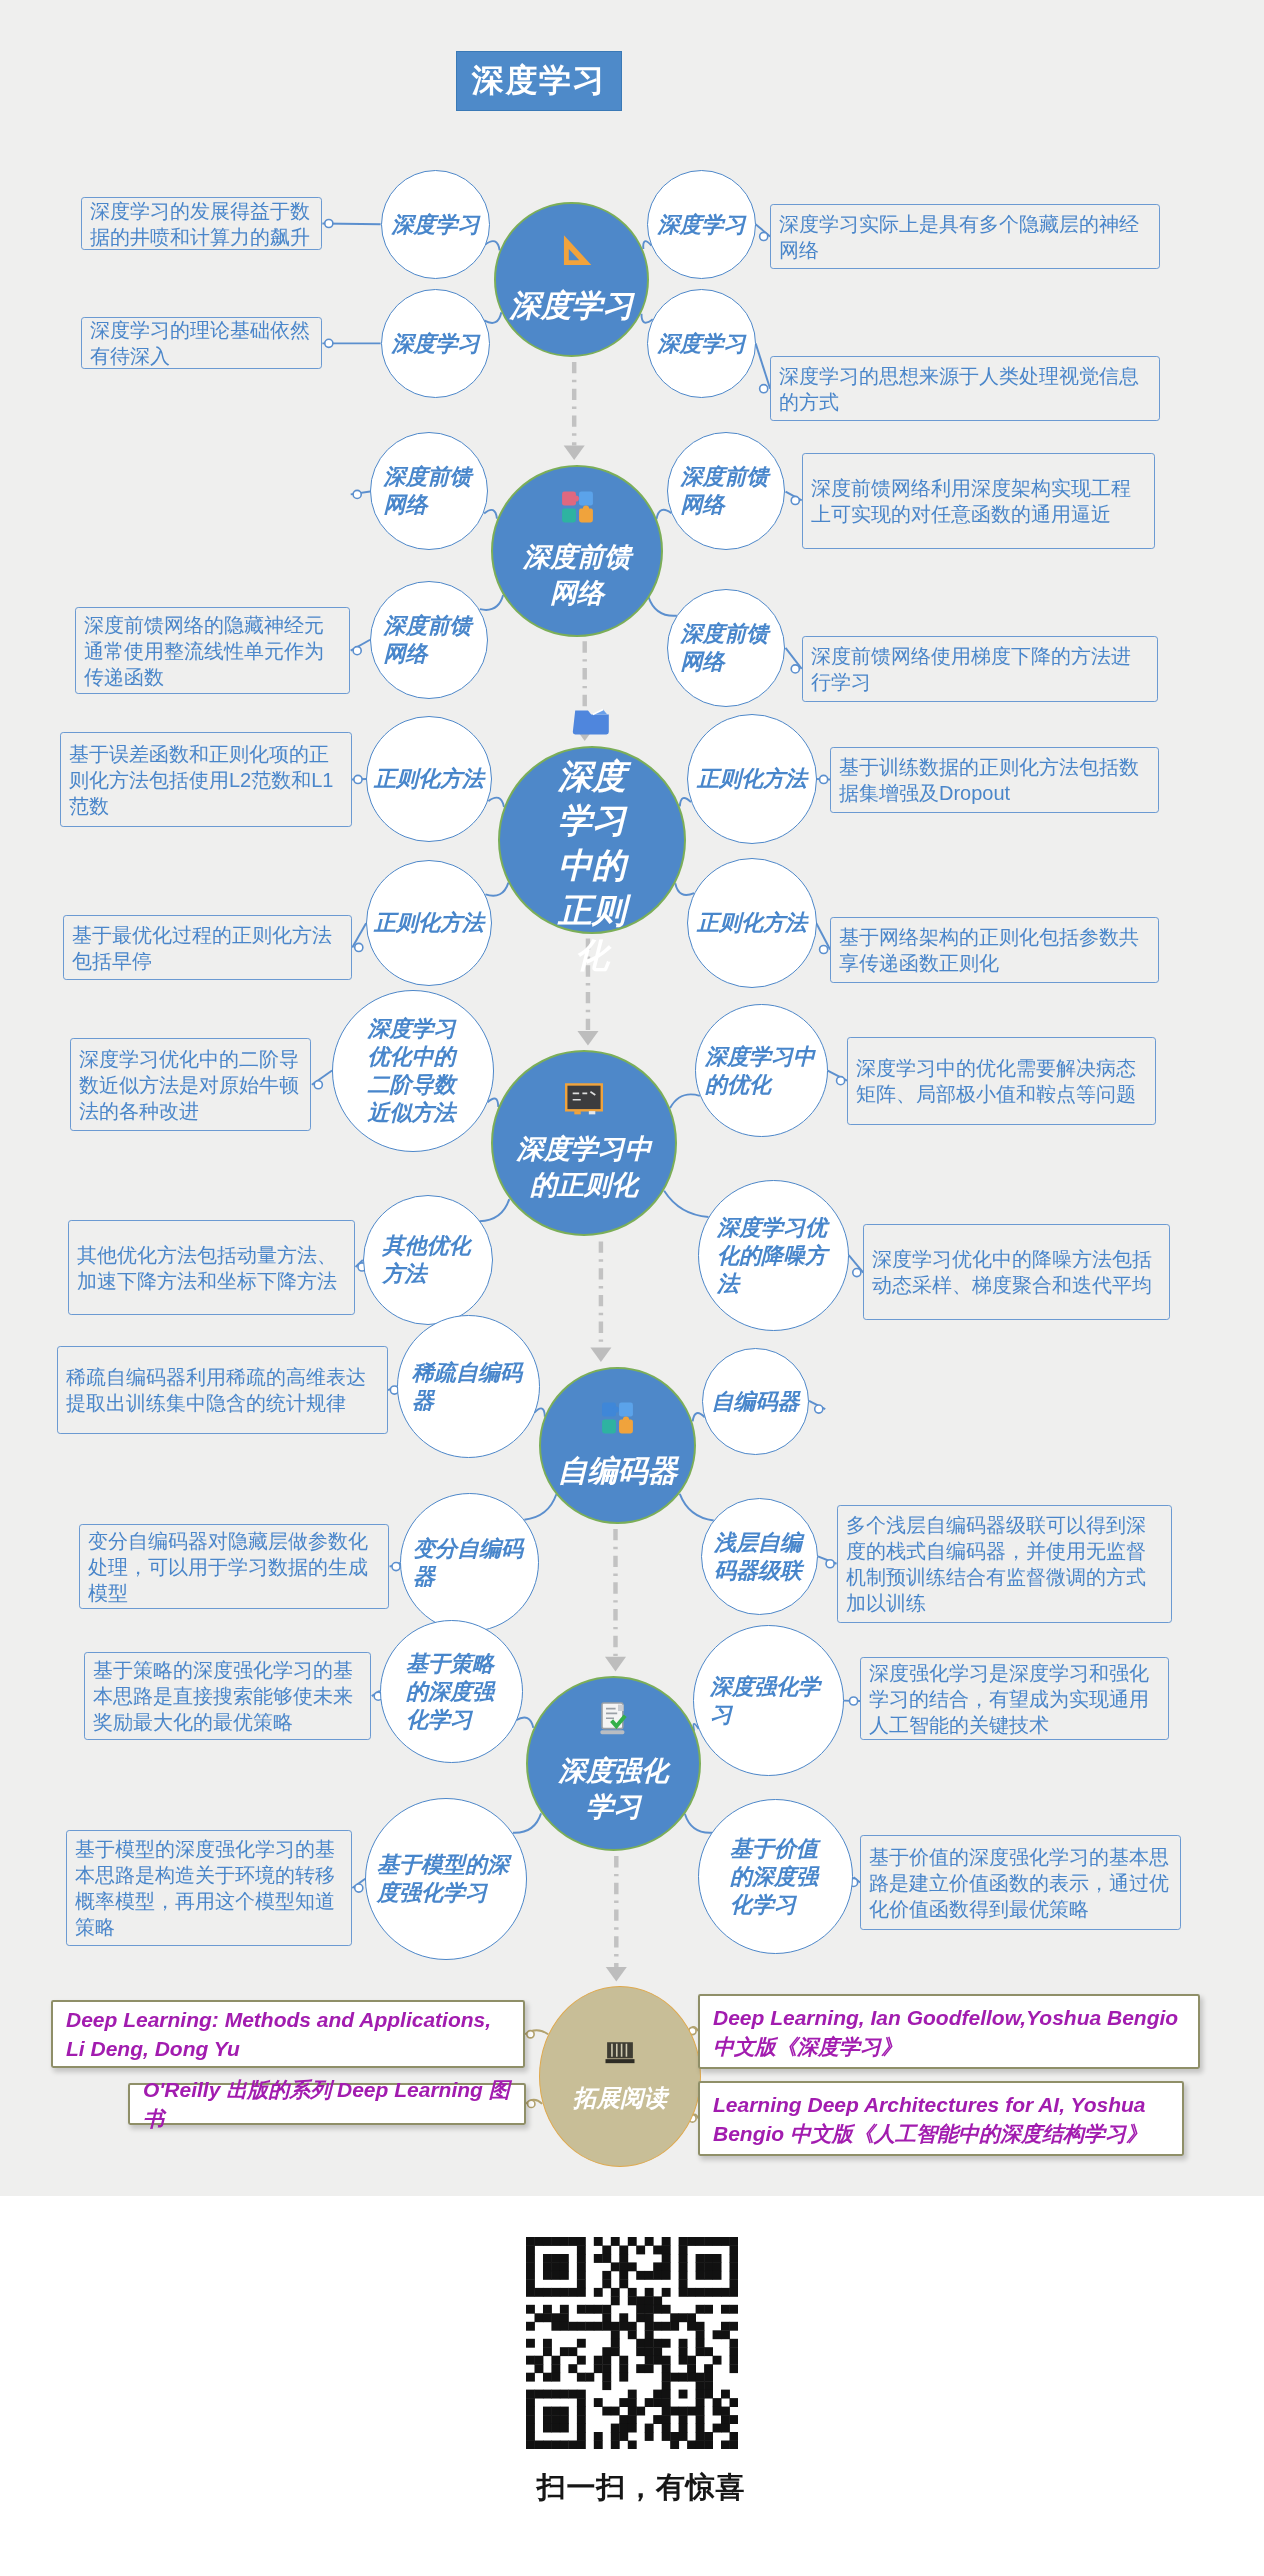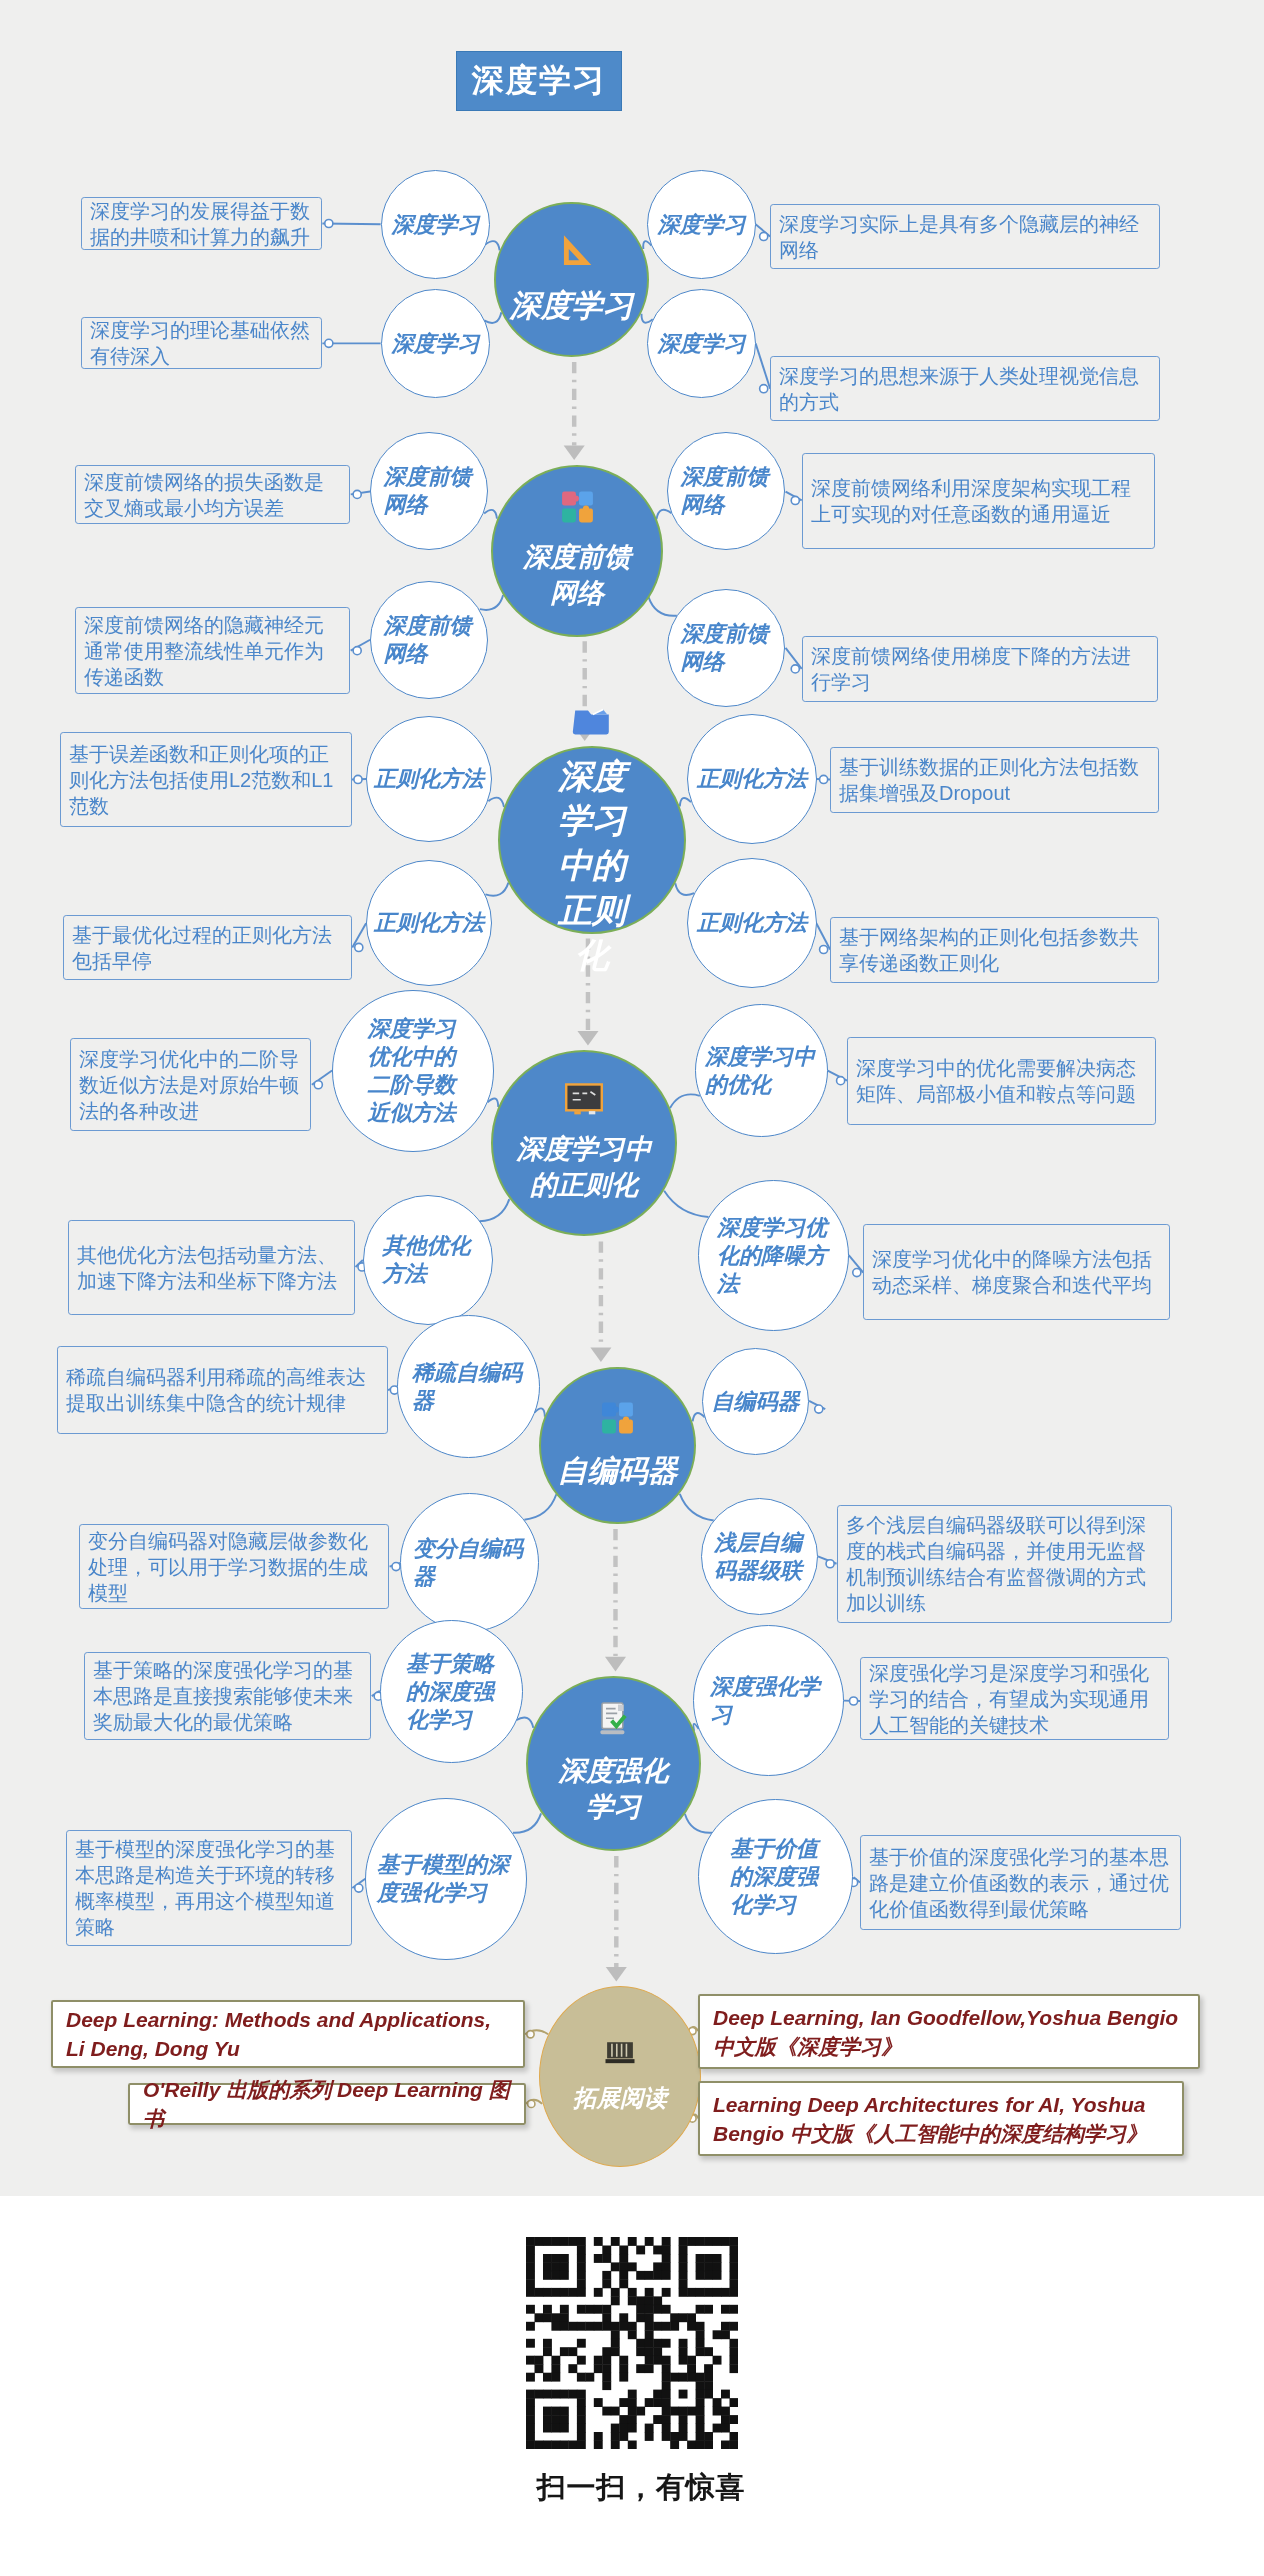--- a/index.html
+++ b/index.html
@@ -17,21 +17,21 @@
        display:flex;align-items:center;justify-content:center;}
   .sat span{display:block;text-align:left;}
   .cnode{position:absolute;z-index:2;border-radius:50%;background:#4e88c9;border:2.4px solid #7bae58;box-sizing:border-box;
          color:#fff;font-weight:bold;font-style:italic;text-align:center;
          display:flex;flex-direction:column;align-items:center;justify-content:center;line-height:1.32;}
   .cnode .icon{margin-bottom:6.5px;}
   .rnode{position:absolute;z-index:2;border-radius:50%;background:#c8be97;border:1.6px solid #dfa94e;box-sizing:border-box;
          color:#fff;font-weight:bold;font-style:italic;display:flex;flex-direction:column;align-items:center;justify-content:center;}
   .rnode .icon{margin-bottom:8px;}
   .kbox{position:absolute;z-index:2;background:#fff;border:2.4px solid #8f8f68;border-radius:2.4px;box-sizing:border-box;
-        color:#7f1d1d;font-weight:bold;font-style:italic;font-size:21px;line-height:29px;
+        color:#a21caf;font-weight:bold;font-style:italic;font-size:21px;line-height:29px;
         display:flex;align-items:center;padding:3.2px 13px;box-shadow:2.4px 3.2px 4.9px rgba(0,0,0,0.18);}
   .kbox span{display:block;width:100%;text-align:left;}
   .qr-wrap{position:absolute;left:526px;top:2237px;width:212px;height:212px;z-index:2;background:#fff;}
   .caption{position:absolute;left:479px;top:2468px;width:324px;z-index:2;text-align:center;
            font-size:29px;color:#161616;font-weight:bold;letter-spacing:0.8px;}
 </style>
 </head>
 <body>
 
 <div class="stage">
@@ -159,23 +159,20 @@
   <div class="sat" style="left:647px;top:289px;width:109px;height:109px">
       <span>深度学习</span>
     </div>
   <div class="nbox" style="left:770px;top:204px;width:390px;height:65px">
       <span>深度学习实际上是具有多个隐藏层的神经网络</span>
     </div>
   <div class="nbox" style="left:770px;top:356px;width:390px;height:65px">
       <span>深度学习的思想来源于人类处理视觉信息的方式</span>
     </div>
 
-  <div class="nbox" style="left:75px;top:465px;width:275px;height:59px">
-      <span>深度前馈网络的损失函数是交叉熵或最小均方误差</span>
-    </div>
   <div class="nbox" style="left:75px;top:607px;width:275px;height:87px">
       <span>深度前馈网络的隐藏神经元通常使用整流线性单元作为传递函数</span>
     </div>
   <div class="sat" style="left:370px;top:432px;width:118px;height:118px">
       <span style="width:91px">深度前馈网络</span>
     </div>
   <div class="sat" style="left:370px;top:581px;width:118px;height:118px">
       <span style="width:91px">深度前馈网络</span>
     </div>
   <div class="cnode" style="left:491px;top:465px;width:172px;height:172px;font-size:27px">

